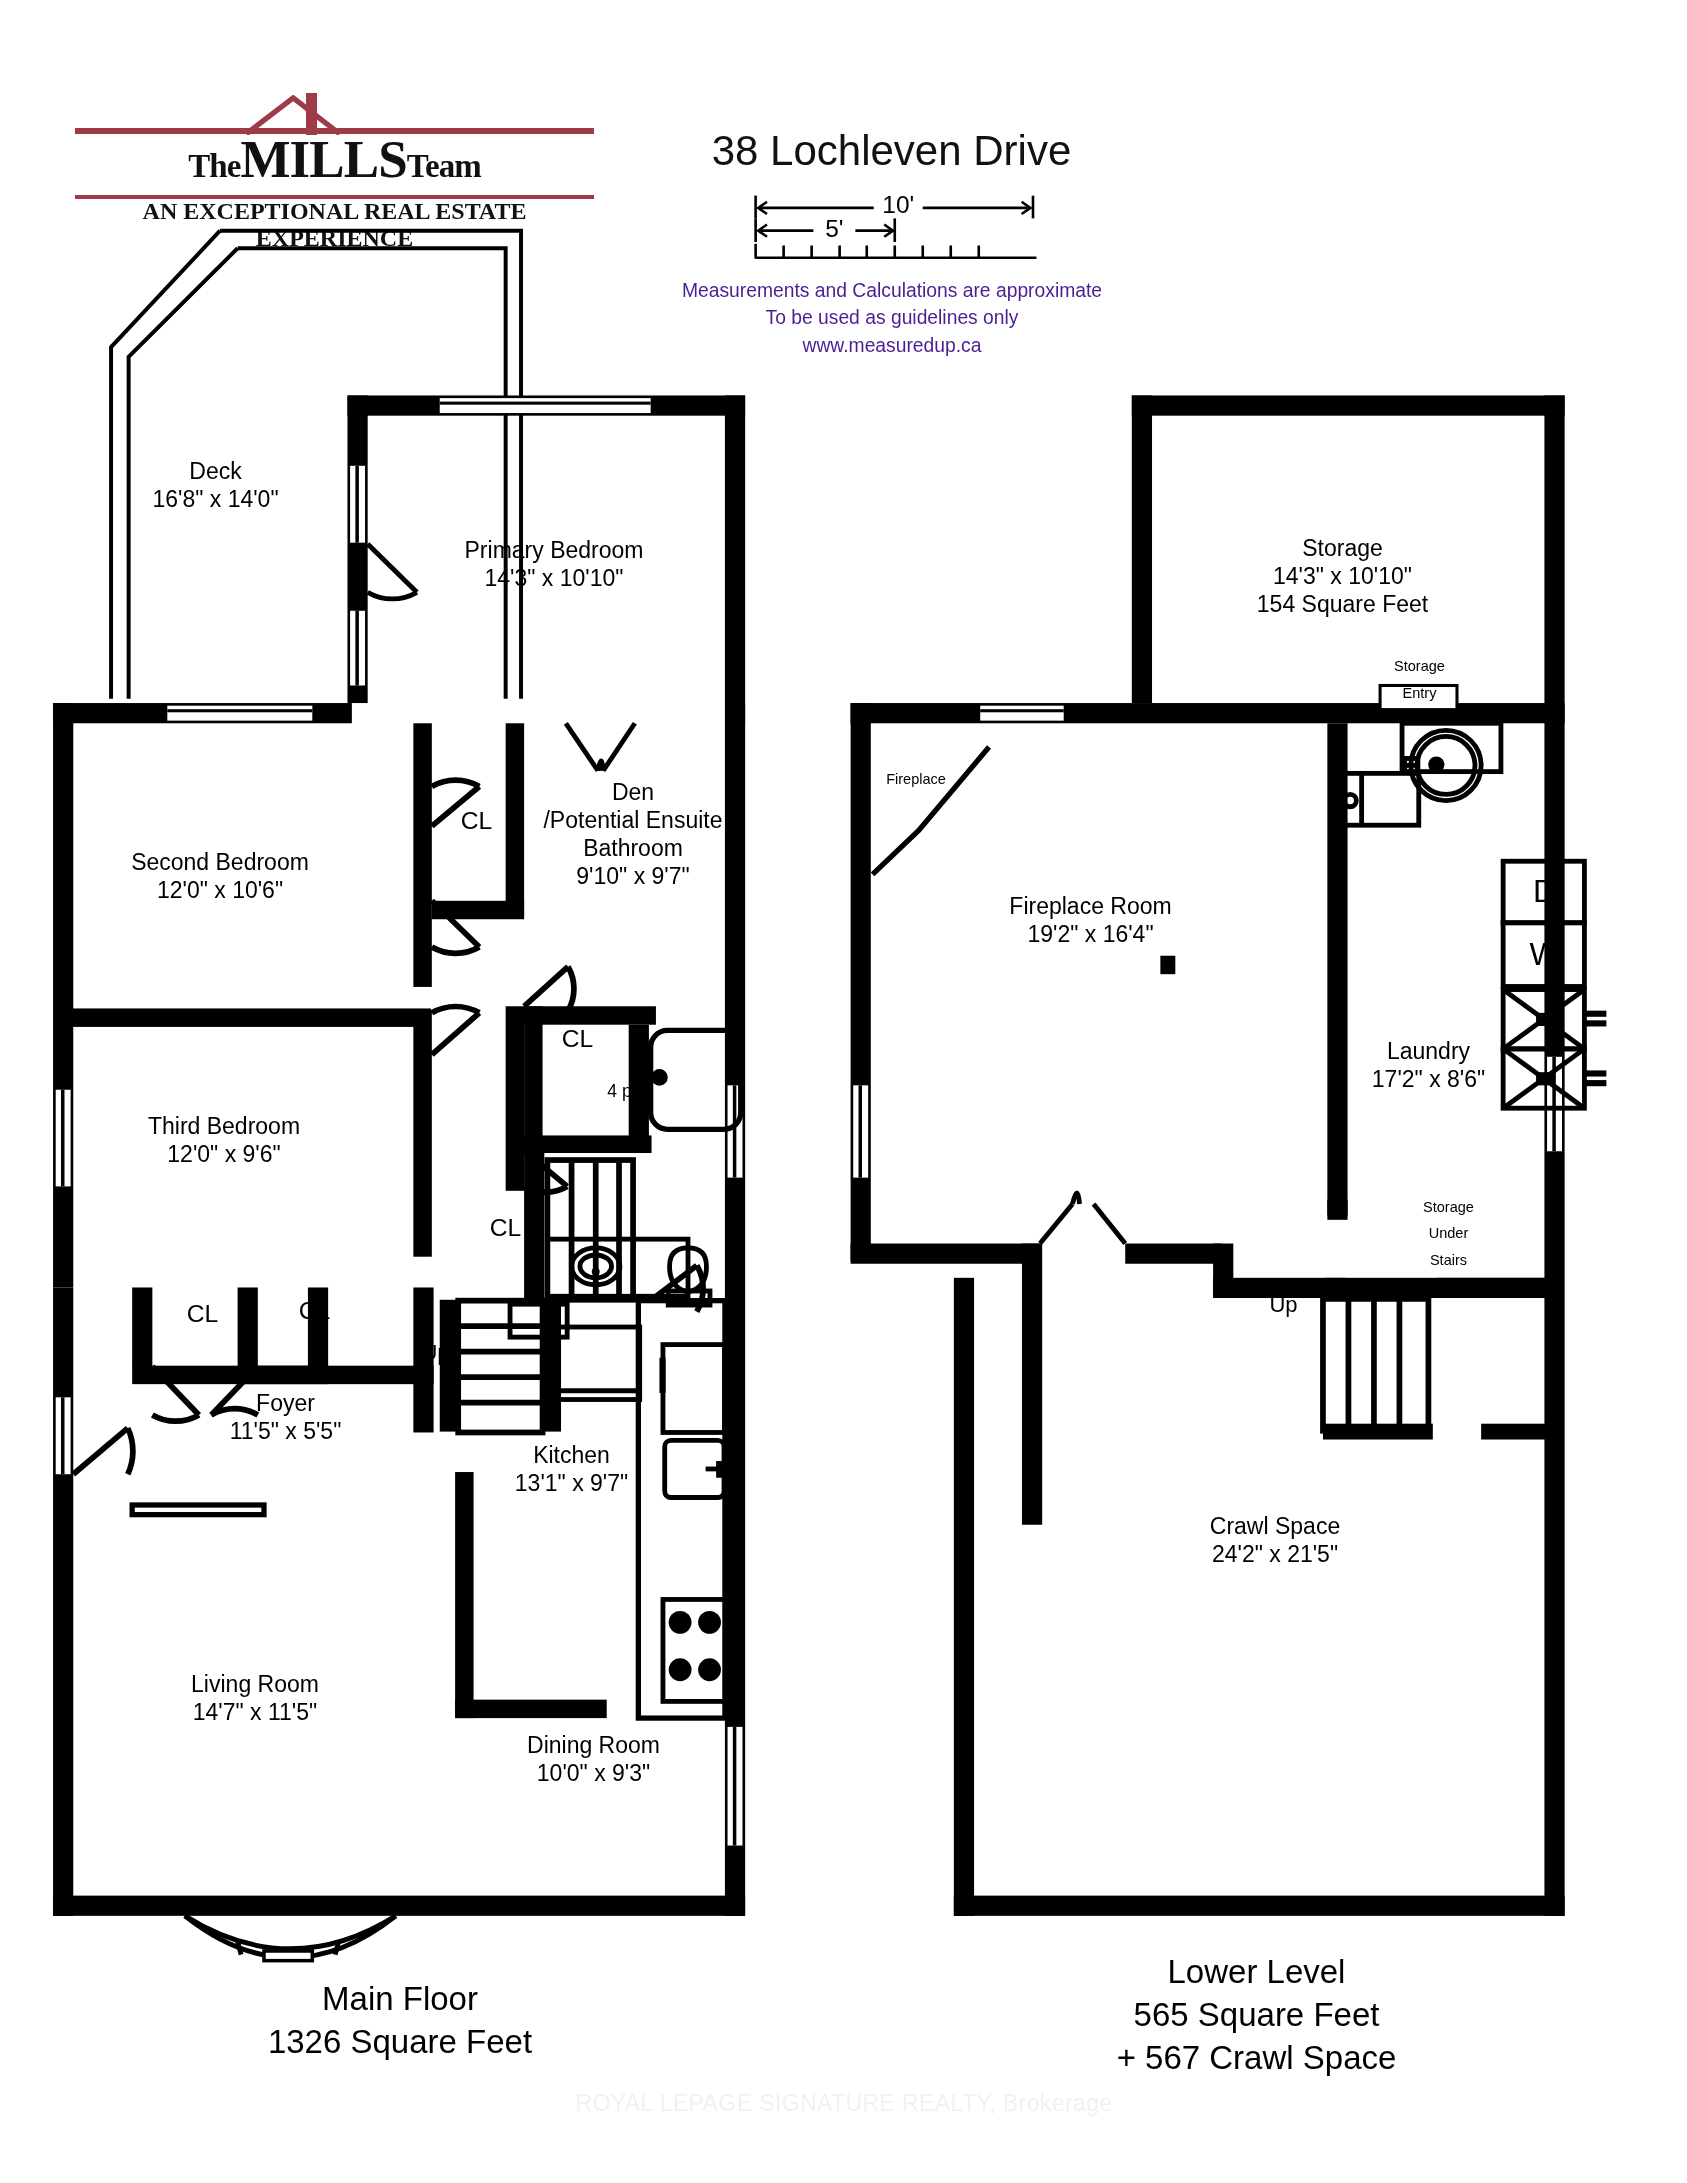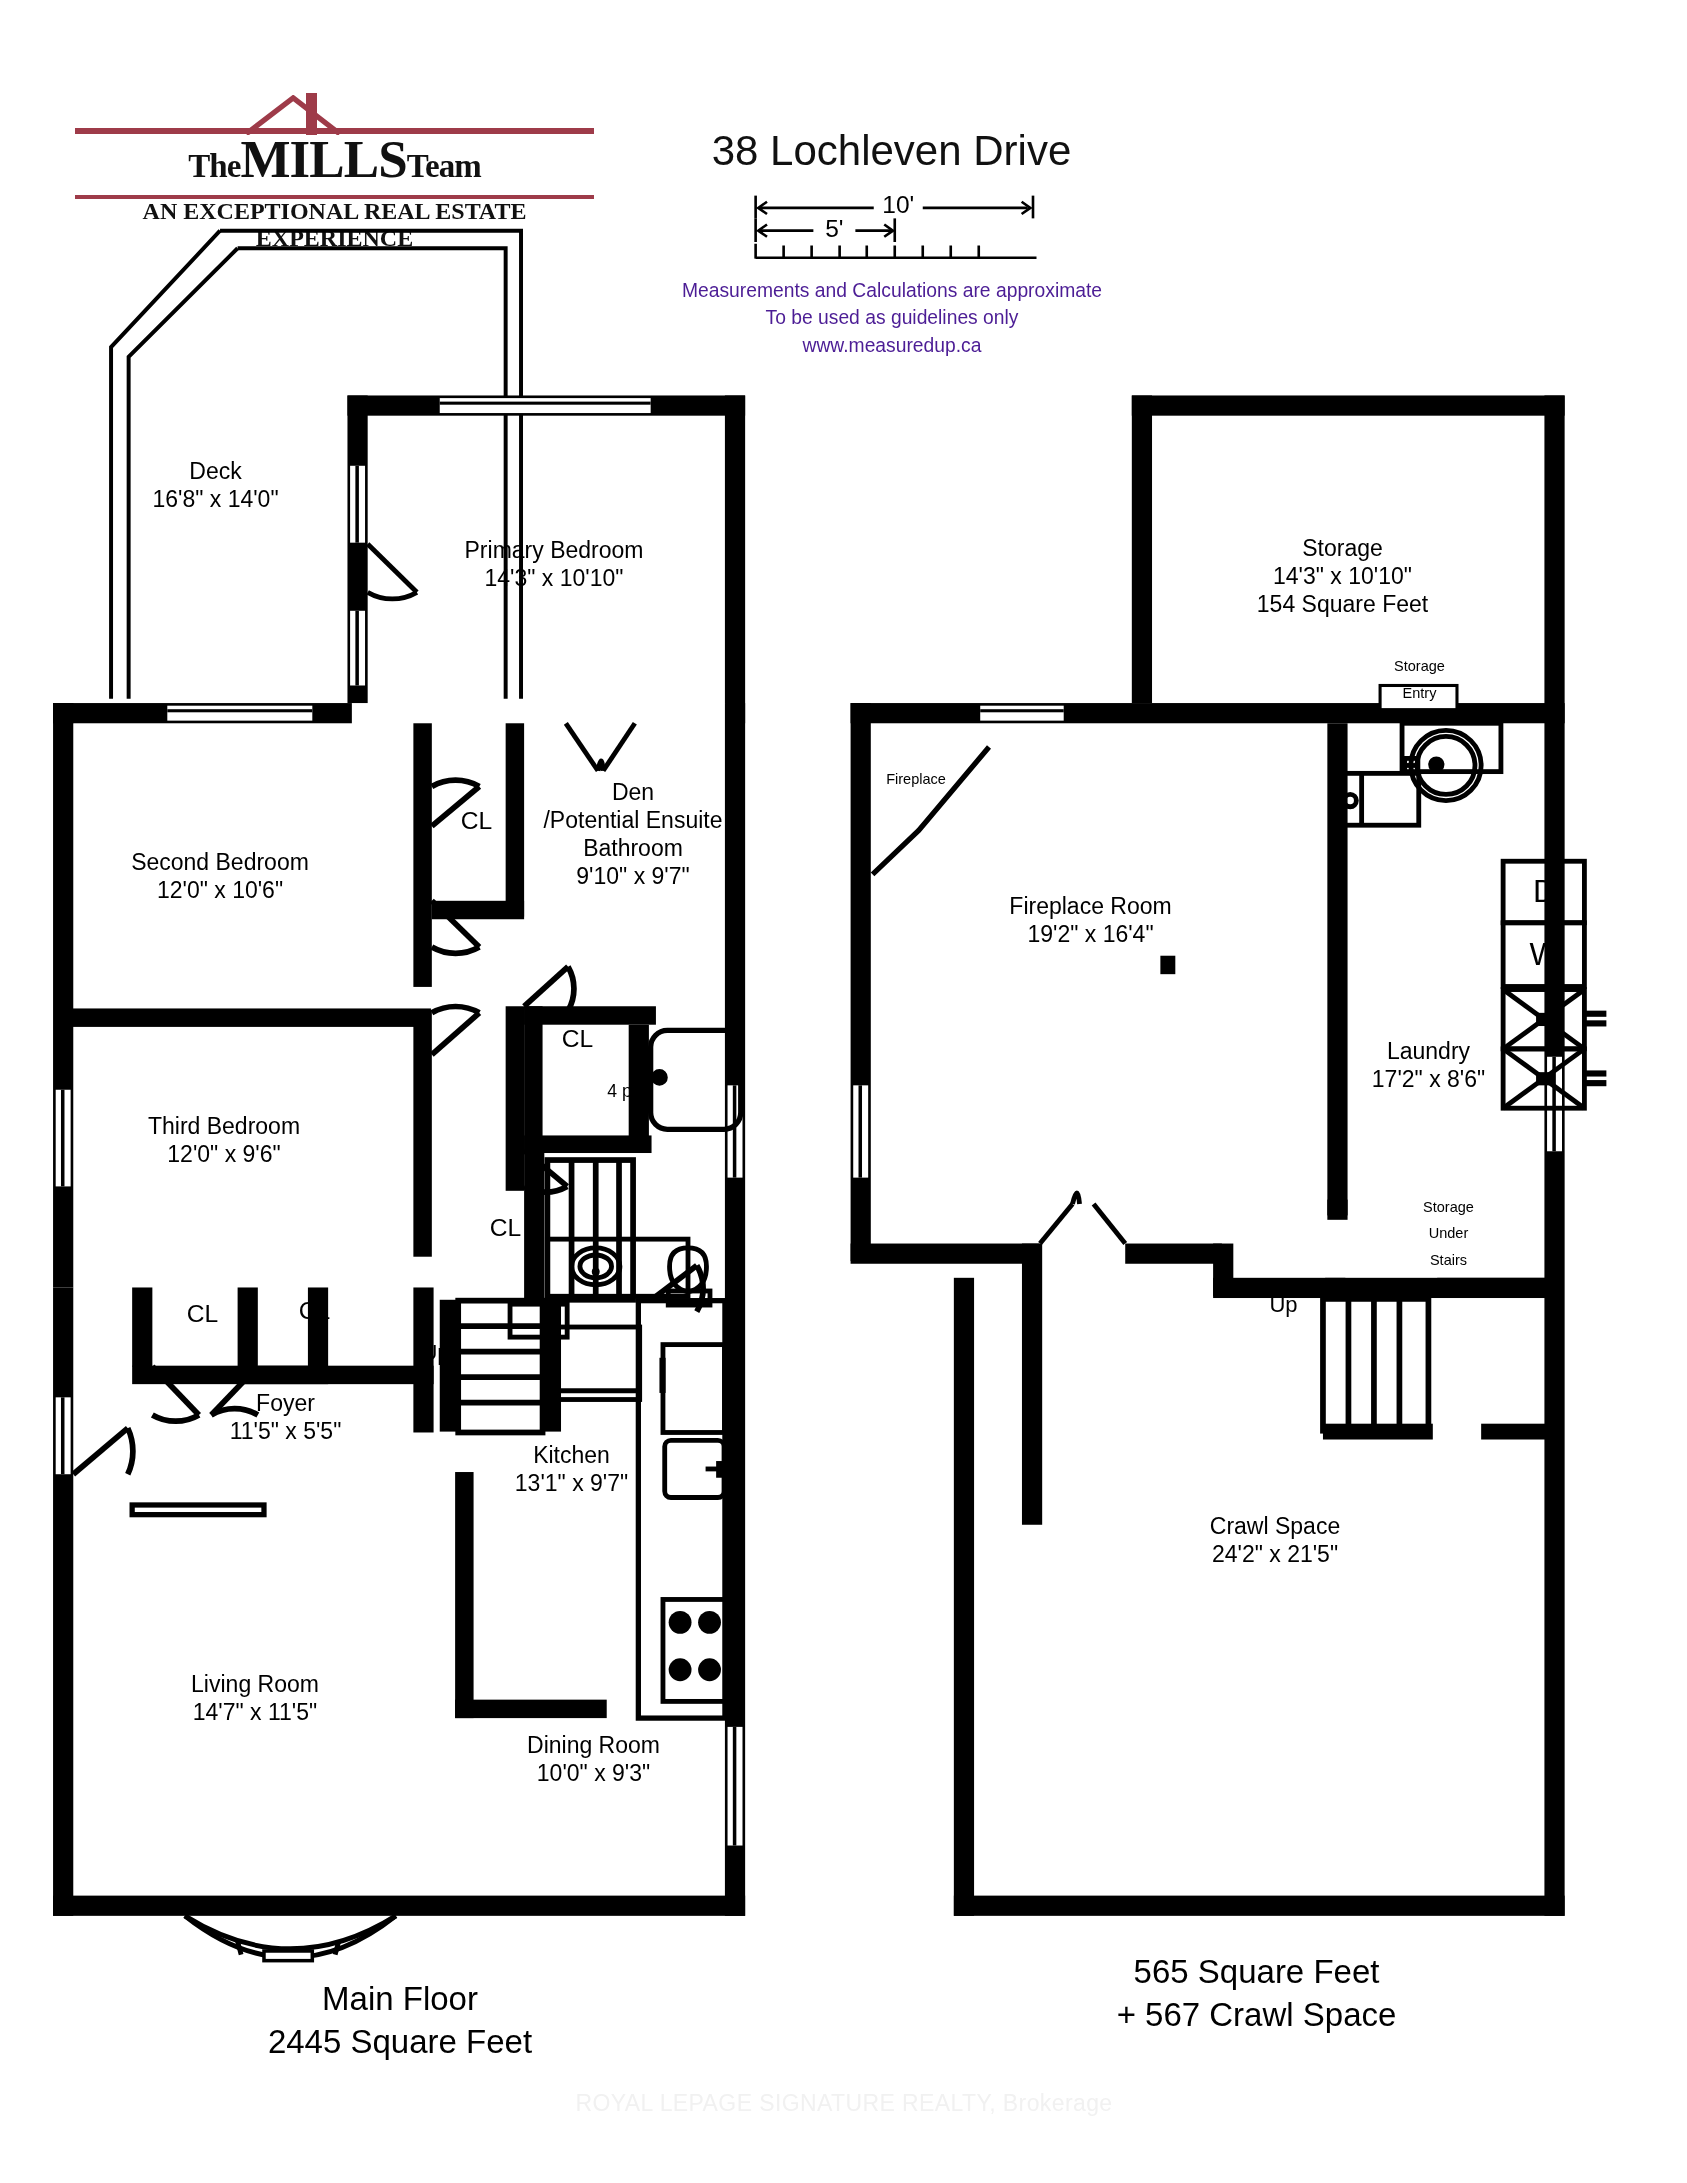--- a/index.html
+++ b/index.html
@@ -441,21 +441,21 @@
   <div class="lbl up" style="left:396px;top:1340px;width:79px;">Up</div>
 
   <div class="lbl cl" style="left:437px;top:806px;width:79px;">CL</div>
   <div class="lbl cl" style="left:538px;top:1024px;width:79px;">CL</div>
   <div class="lbl cl" style="left:466px;top:1213px;width:79px;">CL</div>
   <div class="lbl cl" style="left:163px;top:1299px;width:79px;">CL</div>
   <div class="lbl cl" style="left:275px;top:1296px;width:79px;">CL</div>
 
   <div class="lbl titleblk" style="left:224px;top:1978px;width:352px;">
     <div>Main Floor</div>
-    <div>2445 Square Feet</div>
+    <div>1326 Square Feet</div>
   </div>
 
   <div class="lbl" style="left:1228px;top:534px;width:229px;">
     <div>Storage</div>
     <div>14'3" x 10'10"</div>
     <div>154 Square Feet</div>
   </div>
 
   <div class="lbl" style="left:976px;top:892px;width:229px;">
     <div>Fireplace Room</div>
@@ -480,20 +480,21 @@
   <div class="lbl xs" style="left:1398px;top:1199px;width:101px;">Storage</div>
   <div class="lbl xs" style="left:1398px;top:1225px;width:101px;">Under</div>
   <div class="lbl xs" style="left:1398px;top:1252px;width:101px;">Stairs</div>
 
   <div class="lbl up" style="left:1244px;top:1292px;width:79px;">Up</div>
 
   <div class="lbl dw" style="left:1505px;top:872px;width:79px;">D</div>
   <div class="lbl dw" style="left:1505px;top:935px;width:79px;">W</div>
 
   <div class="lbl titleblk" style="left:971px;top:1951px;width:571px;">
+    <div>Lower Level</div>
     <div>565 Square Feet</div>
     <div>+ 567 Crawl Space</div>
   </div>
 
   <div id="watermark">ROYAL LEPAGE SIGNATURE REALTY, Brokerage</div>
 
 </div>
 
 
 </body></html>

